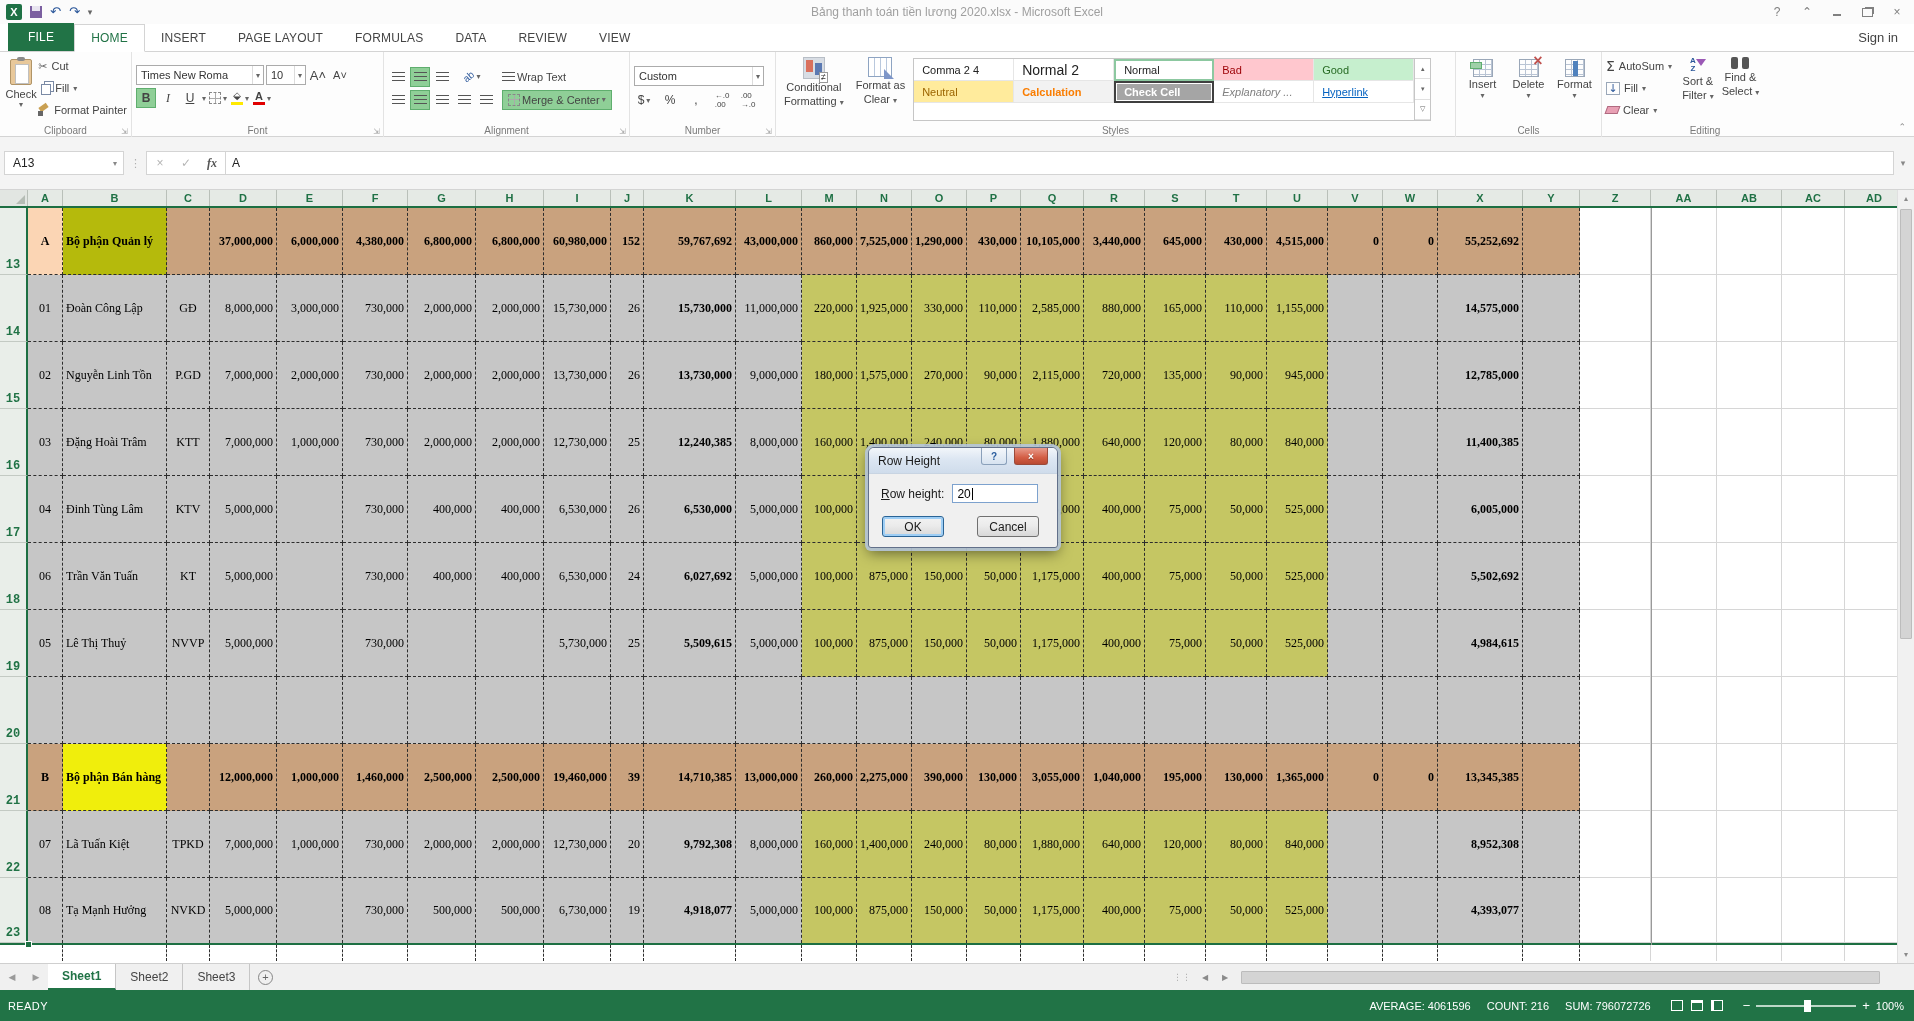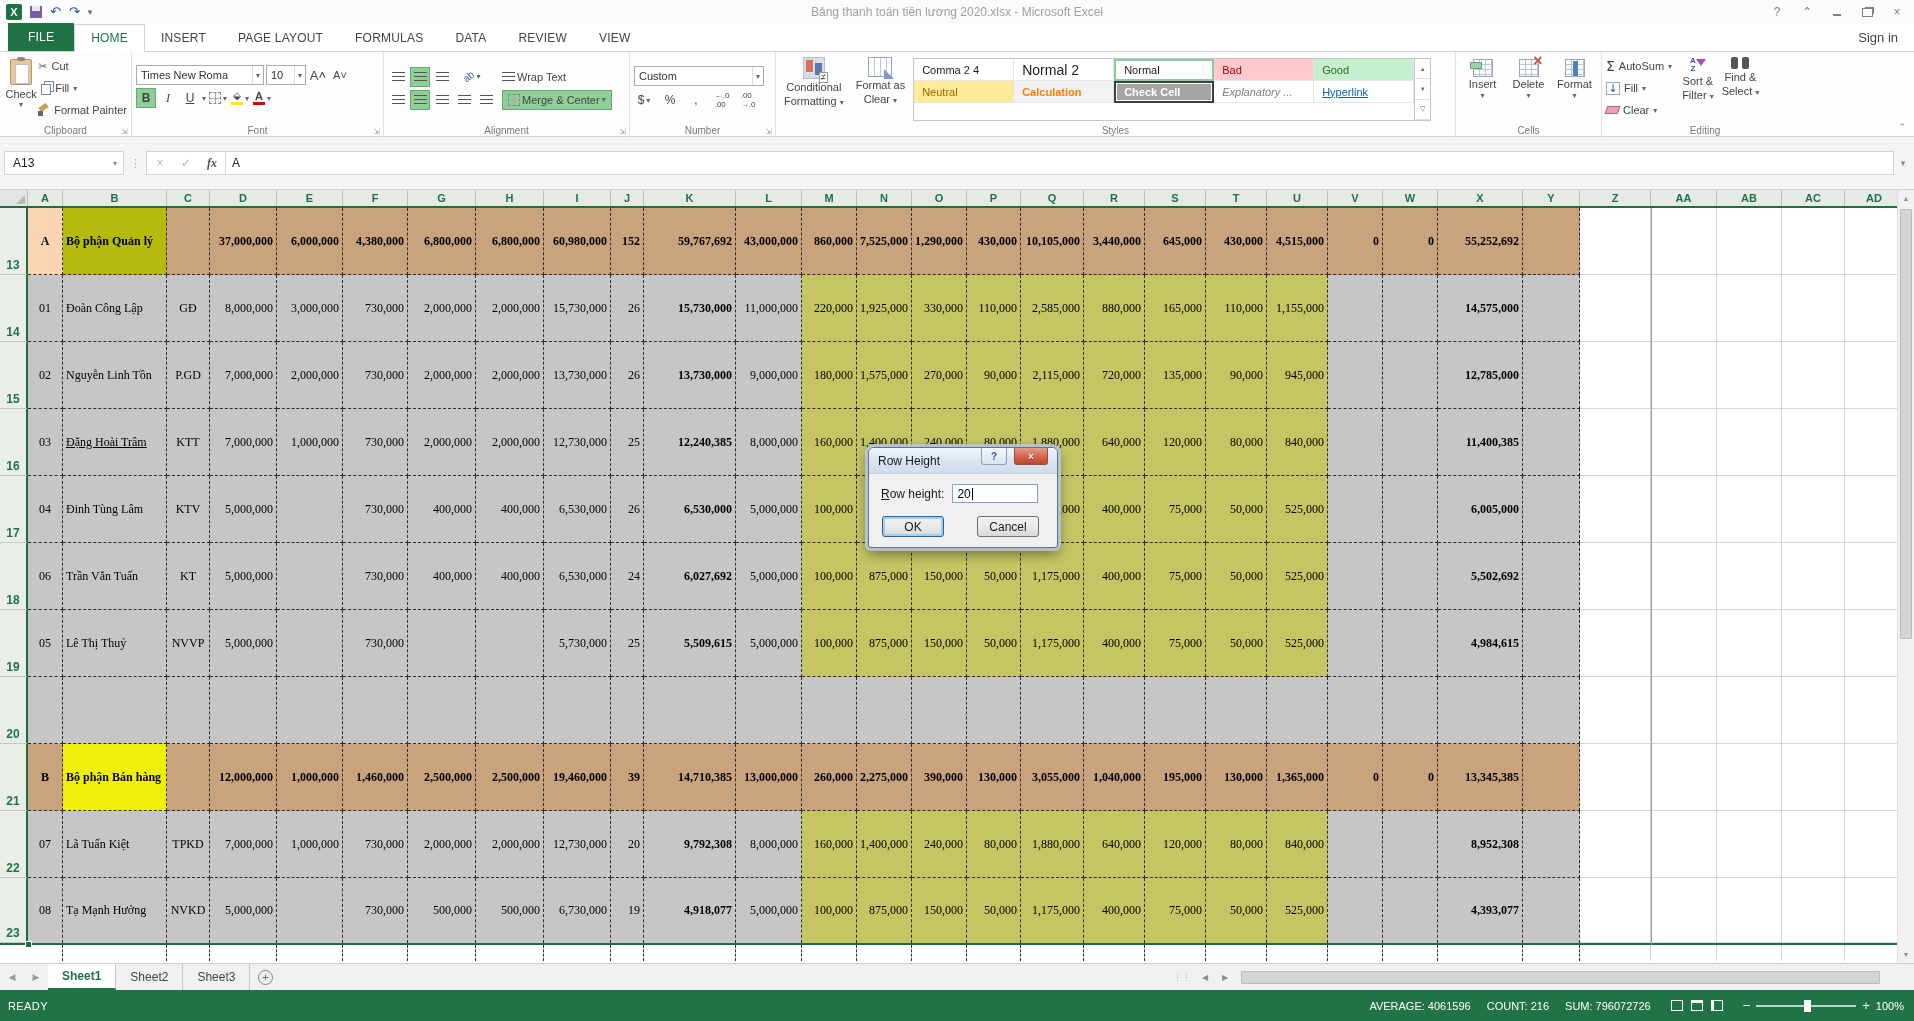--- a/index.html
+++ b/index.html
@@ -128,21 +128,21 @@
 
   
   .gridwrap { position:relative; height:773px; background:#fff; overflow:hidden; }
   .chrow { display:flex; height:18px; border-bottom:2px solid #1d6f42; background:#e5eae5; width:1904px; }
   .corner { width:28px; background:#e2e6e2; border-right:1px solid #b9c0b9; position:relative; }
   .corner:after { content:""; position:absolute; right:2px; bottom:2px; width:0; height:0; border-left:9px solid transparent; border-bottom:9px solid #b5bdb5; }
   .ch { display:flex; align-items:center; justify-content:center; font-size:11px; font-weight:bold; color:#1f7145; border-right:1px solid #b9c0b9; }
   .grow { display:flex; height:67px; width:1904px; }
   .grow.lastsel { border-bottom:2px solid #1d6f42; }
   .rh { width:28px; background:#e9eee9; border-right:2px solid #1d6f42; border-bottom:1px solid #c3cac3;
-    display:flex; align-items:flex-end; justify-content:center; font-size:12px; font-weight:bold; color:#217346; padding-bottom:2px; }
+    display:flex; align-items:flex-end; justify-content:center; font-size:12px; font-weight:bold; color:#217346; padding-bottom:2px;font-family:Liberation Mono, monospace; }
   .cell { font-family:"Liberation Serif","DejaVu Serif",serif; font-size:12px; color:#000;
     border-right:1px dashed #2d2d2d; border-bottom:1px dashed #2d2d2d;
     display:flex; align-items:center; overflow:hidden; white-space:nowrap; }
   .lastsel .cell { border-bottom:none; }
   .cell.ar { justify-content:flex-end; padding-right:3px; }
   .cell.ac { justify-content:center; }
   .cell.al { justify-content:flex-start; padding-left:3px; }
   .cell.bd { font-weight:bold; }
   .cell.gry { background:#c6c6c6; }
   .cell.olv { background:var(--olive_light); }
@@ -631,21 +631,21 @@
           <div class="cell gry ar" style="width: 57px;"></div>
           <div class="cell out ar" style="width: 71px;"></div>
           <div class="cell out ar" style="width: 66px;"></div>
           <div class="cell out ar" style="width: 65px;"></div>
           <div class="cell out ar" style="width: 63px;"></div>
           <div class="cell out ar" style="width: 59px;"></div>
         </div>
         <div class="grow" style="height: 67px;">
           <div class="rh">16</div>
           <div class="cell gry ac" style="width: 35px;">03</div>
-          <div class="cell gry al" style="width: 104px; text-decoration: underline;">Đặng Hoài Trâm</div>
+          <div class="cell gry al" style="width: 104px;">Đặng Hoài Trâm</div>
           <div class="cell gry ac" style="width: 43px;">KTT</div>
           <div class="cell gry ar" style="width: 67px;">7,000,000</div>
           <div class="cell gry ar" style="width: 66px;">1,000,000</div>
           <div class="cell gry ar" style="width: 65px;">730,000</div>
           <div class="cell gry ar" style="width: 68px;">2,000,000</div>
           <div class="cell gry ar" style="width: 68px;">2,000,000</div>
           <div class="cell gry ar" style="width: 67px;">12,730,000</div>
           <div class="cell gry ar" style="width: 33px;">25</div>
           <div class="cell gry ar bd" style="width: 92px;">12,240,385</div>
           <div class="cell gry ar" style="width: 66px;">8,000,000</div>

